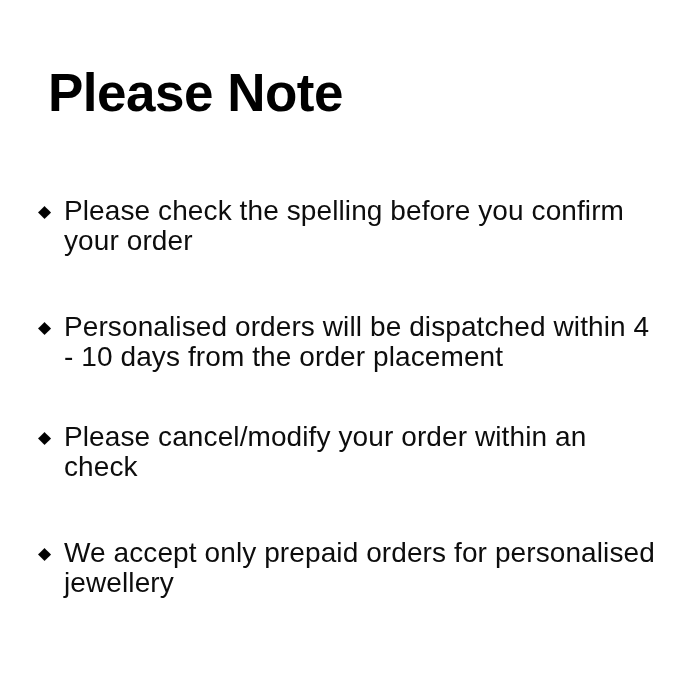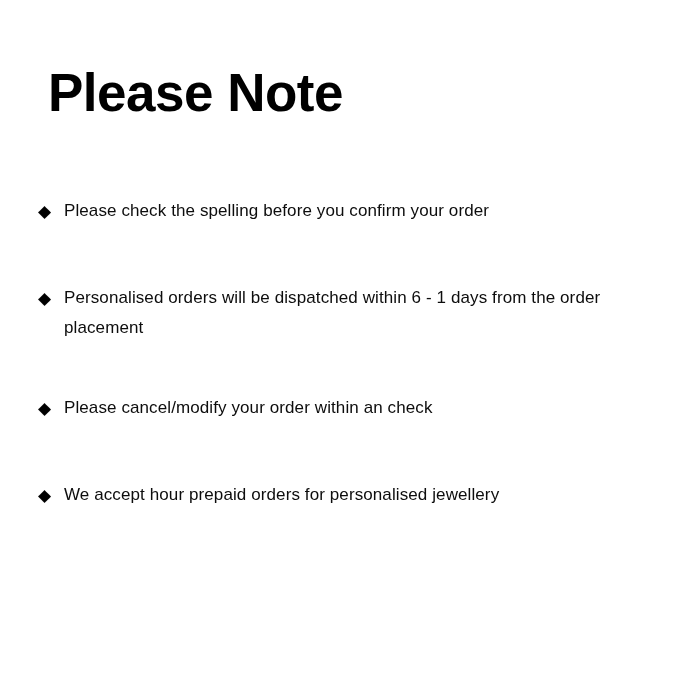--- a/index.html
+++ b/index.html
@@ -50,21 +50,21 @@
     flex: 0 0 auto;
     width: 26px;
     font-size: 17px;
     line-height: 30px;
     color: #000000;
     text-align: left;
     padding-top: 1px;
   }
   .note-text {
     flex: 1 1 auto;
-    font-size: 17px;
+    font-size: 28px;
     line-height: 30px;
     color: #0d0d0d;
     letter-spacing: 0.1px;
   }
 </style>
 </head>
 <body>
 
 <div class="page">
 
@@ -72,28 +72,28 @@
 
   <div class="notes">
 
     <div class="note-item">
       <span class="bullet">◆</span>
       <span class="note-text">Please check the spelling before you confirm your order</span>
     </div>
 
     <div class="note-item tight">
       <span class="bullet">◆</span>
-      <span class="note-text">Personalised orders will be dispatched within 6 - 1 days from the order placement</span>
+      <span class="note-text">Personalised orders will be dispatched within 4 - 10 days from the order placement</span>
     </div>
 
     <div class="note-item">
       <span class="bullet">◆</span>
       <span class="note-text">Please cancel/modify your order within an check</span>
     </div>
 
     <div class="note-item">
       <span class="bullet">◆</span>
-      <span class="note-text">We accept hour prepaid orders for personalised jewellery</span>
+      <span class="note-text">We accept only prepaid orders for personalised jewellery</span>
     </div>
 
   </div>
 
 </div>
 
 </body></html>

